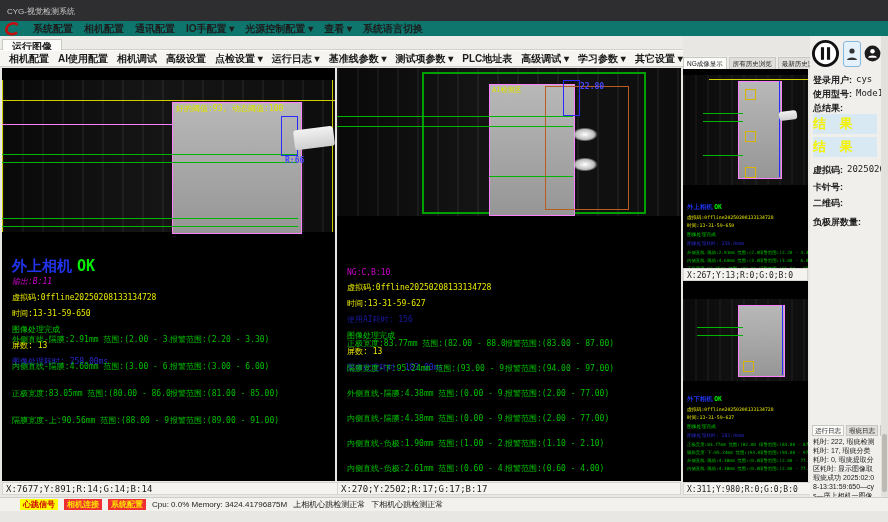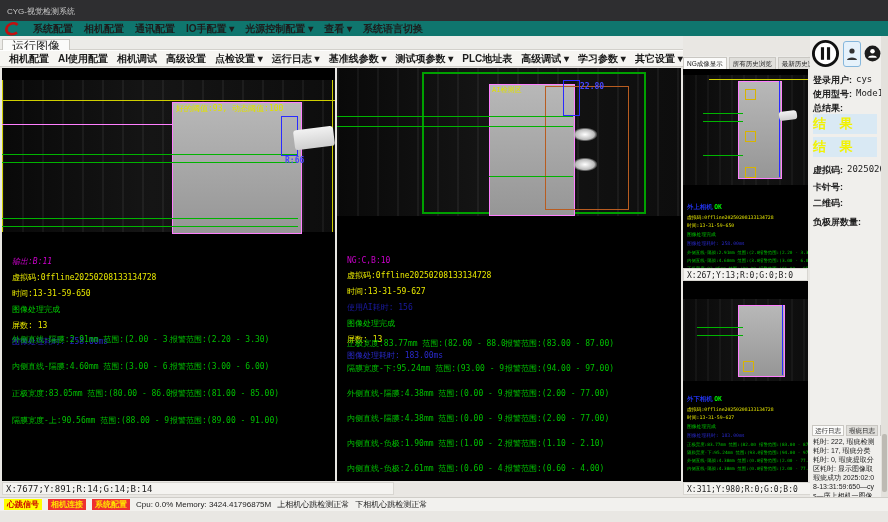--- a/index.html
+++ b/index.html
@@ -5,21 +5,21 @@
   html,body{margin:0;padding:0;background:#888;}
   .app{position:relative;width:888px;height:522px;background:#e9e7e3;font-family:"Liberation Sans",sans-serif;overflow:hidden;}
   
   .titlebar{position:absolute;left:0;top:0;width:888px;height:21px;background:#2e2e30;color:#c9c9c9;font-size:8px;line-height:23px;padding-left:7px;box-sizing:border-box;}
   
   .menubar{position:absolute;left:0;top:21px;width:888px;height:15px;background:#0f766e;display:flex;align-items:center;gap:11px;padding-left:5px;font-size:10px;font-weight:bold;color:#1d1d1d;box-sizing:border-box;}
   .menubar .logo{display:flex;align-items:center;margin-right:2px;}
   .menu-item{cursor:default;white-space:nowrap;}
   
   .tabrow{position:absolute;left:0;top:36px;width:683px;height:14px;background:#ecebe8;border-bottom:1px solid #d2d0cb;box-sizing:border-box;}
-  .tab-run{display:inline-block;margin-left:2px;background:#fbfbfa;border:1px solid #c9c7c2;border-bottom:none;padding:0 9px;font-size:12px;line-height:13px;color:#222;}
+  .tab-run{display:inline-block;margin-left:2px;background:#fbfbfa;border:1px solid #c9c7c2;border-bottom:none;padding:0 9px;font-size:10px;line-height:13px;color:#222;font-weight:bold;}
   
   .toolbar{position:absolute;left:0;top:50px;width:683px;height:17px;background:#f6f5f2;border-top:1px solid #fff;border-bottom:1px solid #cfcdc8;display:flex;align-items:center;gap:9px;padding-left:9px;font-size:10px;font-weight:bold;color:#1d1d1d;box-sizing:border-box;white-space:nowrap;overflow:hidden;}
   
   .view{position:absolute;background:#000;overflow:hidden;}
   .view-left{left:2px;top:68px;width:333px;height:413px;}
   .view-mid{left:337px;top:68px;width:344px;height:413px;}
   .vstatus{position:absolute;height:13px;background:#f4f3f0;color:#222;font:9px "DejaVu Sans Mono",monospace;line-height:13px;padding-left:3px;box-sizing:border-box;border:1px solid #d8d6d1;}
   
   .img-area{position:absolute;left:0;width:100%;background-color:#0c0c0c;
     background-image:repeating-linear-gradient(90deg,rgba(255,255,255,0.05) 0 2px,transparent 2px 20px),
@@ -65,21 +65,21 @@
   .frow{position:absolute;left:3px;display:flex;gap:4px;font-weight:bold;white-space:nowrap;}
   .fval{font-weight:normal;font-family:"DejaVu Sans Mono",monospace;}
   .resultbox{position:absolute;left:3px;width:64px;height:20px;background:#d9e9f4;color:#f2f200;font-size:13px;font-weight:bold;line-height:20px;letter-spacing:5px;}
   .logtabs{position:absolute;left:2px;top:389px;display:flex;gap:2px;font-size:6.5px;}
   .logtab{padding:0 2px;line-height:9px;background:#e0dfdb;border:1px solid #c9c7c2;white-space:nowrap;}
   .logtab.active{background:#fbfbfa;}
   .logtext{position:absolute;left:3px;top:401px;width:64px;height:88px;font-size:7px;line-height:9px;color:#222;word-break:break-all;overflow:hidden;}
   .scrollbar{position:absolute;left:881px;top:36px;width:7px;height:461px;background:#e3e1dc;}
   .scrollthumb{position:absolute;left:1px;top:398px;width:5px;height:58px;background:#bdbab3;border-radius:2px;}
   
-  .statusbar{position:absolute;left:0;top:497px;width:888px;height:14px;background:#f2f1ee;border-top:1px solid #cfcdc8;display:flex;align-items:center;gap:6px;padding-left:4px;font-size:8px;color:#222;box-sizing:border-box;white-space:nowrap;}
+  .statusbar{position:absolute;left:0;top:497px;width:888px;height:14px;background:#f2f1ee;border-top:1px solid #cfcdc8;display:flex;align-items:center;gap:6px;padding-left:20px;font-size:8px;color:#222;box-sizing:border-box;white-space:nowrap;}
   .badge{padding:0 3px;height:11px;line-height:11px;font-weight:bold;}
   .badge-yel{background:#ffff00;color:#cc0000;}
   .badge-red{background:#ee3030;color:#ffe000;}
 </style>
 </head>
 <body>
 
 <div class="app">
 
   <div class="titlebar">
@@ -130,20 +130,23 @@
       <div class="hline green" style="top:74px;left:0;width:296px;"></div>
       <div class="hline green" style="top:82px;left:0;width:296px;"></div>
       <div class="hline green" style="top:138px;left:0;width:296px;"></div>
       <div class="hline green" style="top:146px;left:0;width:296px;"></div>
       <div class="rect-blue" style="left:279px;top:36px;width:15px;height:38px;"></div>
       <div class="connector" style="left:292px;top:48px;width:40px;height:20px;"></div>
       <div class="ovl-yel" style="left:174px;top:23px;">好的阈值:93, 动态阈值:100</div>
       <div class="ovl-blue" style="left:283px;top:76px;">R:66</div>
     </div>
     <div class="res" style="top:188px;">
+      <div>
+        <span class="res-title">外上相机</span><span class="res-ok">OK</span>
+      </div>
       <div class="res-line t-mag" style="margin-top:0;font-style:italic;">输出:B:11</div>
       <div class="res-line t-yel">虚拟码:0ffline20250208133134728</div>
       <div class="res-line t-yel">时间:13-31-59-650</div>
       <div class="res-line t-grn">图像处理完成</div>
       <div class="res-line t-yel">屏数: 13</div>
       <div class="res-line t-blu">图像处理耗时: 258.00ms</div>
     </div>
     <div class="meas meas-l" style="top:266px;width:320px;">
       <div class="mrow">
           <span class="mname">外侧直线-隔膜:2.91mm 范围:(2.00 - 3.50)</span>
@@ -173,21 +176,21 @@
       <div class="rect-blue" style="left:226px;top:12px;width:15px;height:34px;"></div>
       <div class="hline green" style="top:48px;left:0;width:236px;"></div>
       <div class="hline green" style="top:58px;left:0;width:236px;"></div>
       <div class="hline green" style="top:108px;left:152px;width:84px;"></div>
       <div class="spot" style="left:236px;top:60px;width:24px;height:13px;"></div>
       <div class="spot" style="left:236px;top:90px;width:24px;height:13px;"></div>
       <div class="ovl-yel" style="left:155px;top:17px;font-size:7px;">AI检测区</div>
       <div class="ovl-blue" style="left:243px;top:14px;">22.80</div>
     </div>
     <div class="res" style="top:188px;">
-      <div class="res-line t-mag" style="margin-top:0;">NG:C,B:10</div>
+      <div class="res-line t-mag" style="margin-top:12px;">NG:C,B:10</div>
       <div class="res-line t-yel">虚拟码:0ffline20250208133134728</div>
       <div class="res-line t-yel">时间:13-31-59-627</div>
       <div class="res-line t-dkblu">使用AI耗时: 156</div>
       <div class="res-line t-grn">图像处理完成</div>
       <div class="res-line t-yel">屏数: 13</div>
       <div class="res-line t-blu">图像处理耗时: 183.00ms</div>
     </div>
     <div class="meas meas-m" style="top:270px;width:336px;">
       <div class="mrow">
           <span class="mname">正极宽度:83.77mm 范围:(82.00 - 88.00)</span>
@@ -208,20 +211,21 @@
       <div class="mrow">
           <span class="mname">内侧直线-负极:1.90mm 范围:(1.00 - 2.20)</span>
           <span>报警范围:(1.10 - 2.10)</span>
         </div>
       <div class="mrow">
           <span class="mname">内侧直线-负极:2.61mm 范围:(0.60 - 4.00)</span>
           <span>报警范围:(0.60 - 4.00)</span>
         </div>
     </div>
   </div>
+  <div class="vstatus" style="left:337px;top:482px;width:344px;">X:270;Y:2502;R:17;G:17;B:17</div>
 
   <div class="ngtabs">
     <span class="ngtab active">NG成像显示</span>
     <span class="ngtab">所有历史浏览</span>
     <span class="ngtab">最新历史浏览</span>
   </div>
 
   <div class="sview" style="top:69px;height:199px;">
     <div class="img-area" style="top:6px;height:110px;background-image:repeating-linear-gradient(90deg,rgba(255,255,255,0.04) 0 2px,transparent 2px 12px),linear-gradient(90deg,#090909,#141414 55%,#0d0d0d);">
       <div class="hline yellow" style="top:4px;left:26px;width:99px;"></div>

